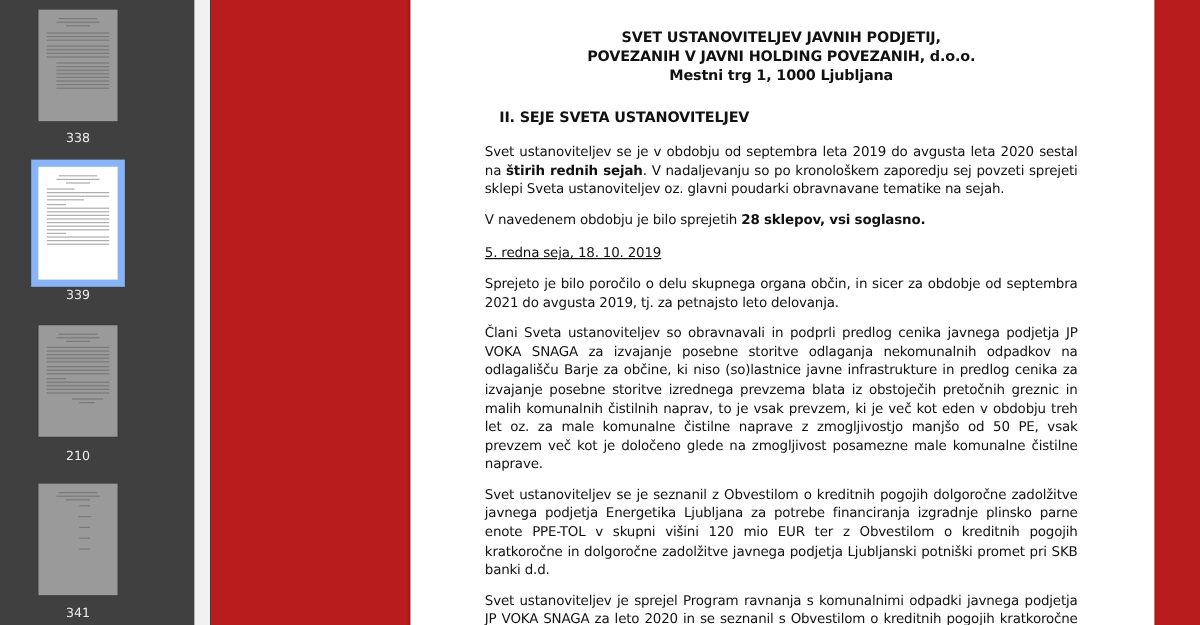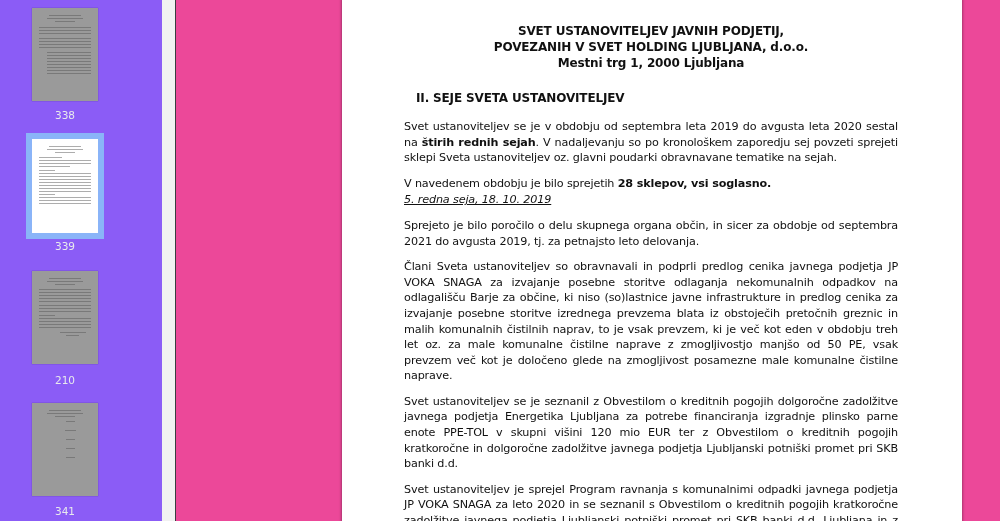--- a/index.html
+++ b/index.html
@@ -1,32 +1,32 @@
 <!DOCTYPE html>
 <html><head>
 <meta charset="utf-8">
 <style>
   html, body { margin:0; padding:0; }
   body { width:1000px; height:521px; overflow:hidden; position:relative; background:#525659; font-family:"DejaVu Sans", sans-serif; }
-  .sidebar { position:absolute; left:0; top:0; width:162px; height:521px; background:#8b5cf6; }
+  .sidebar { position:absolute; left:0; top:0; width:162px; height:521px; background:#404040; }
   .sidebar-track { position:absolute; left:162px; top:0; width:13px; height:521px; background:#f1f1f1; border-right:1px solid #3a3d40; }
   .thumb { position:absolute; left:32px; width:66px; height:93px; background:#9a9a9a; box-shadow:0 0 1px rgba(0,0,0,0.4); overflow:hidden; }
   .thumb.sel-frame { left:26px; width:78px; height:106px; background:#8ab4f8; box-shadow:none; }
   .thumb.sel-frame .inner { position:absolute; left:6px; top:6px; width:66px; height:94px; background:#fff; overflow:hidden; }
   .thumb .lines, .thumb .inner .lines { position:absolute; left:7px; right:7px; top:7px; bottom:6px; }
   .tl { height:1px; background:#6b6b6b; margin-bottom:2px; opacity:0.7; }
   .inner .tl { background:#8a8a8a; }
   .pg-label { position:absolute; left:0; width:130px; text-align:center; color:#e8eaed; font-size:10.5px; }
-  .main { position:absolute; left:176px; top:0; width:824px; height:521px; background:#ec4899; }
+  .main { position:absolute; left:176px; top:0; width:824px; height:521px; background:#b91c1c; }
   .page { position:absolute; left:166px; top:-2px; width:620px; height:540px; background:#fff; box-shadow:0 0 3px rgba(0,0,0,0.5); }
   .doc { position:absolute; left:62px; top:26px; width:494px; font-family:"DejaVu Sans", sans-serif; font-size:11.2px; color:#111; line-height:15.6px; letter-spacing:-0.15px; }
   .hdr { text-align:center; font-weight:bold; font-size:12px; line-height:15.8px; }
   .sec { font-weight:bold; font-size:12px; margin-top:16px; }
   .p { text-align:justify; margin-top:10px; }
-  .sess { font-style:italic; text-decoration:underline; margin-top:1px; }
+  .sess { text-decoration:underline; margin-top:12px; }
   b { font-weight:bold; }
 </style>
 </head>
 <body>
 
 <div class="sidebar">
   <div class="thumb" style="top:8px;">
     <div class="lines">
       <div class="tl" style="width:60%;margin-left:20%"></div>
         <div class="tl" style="width:70%;margin-left:15%"></div>
@@ -116,22 +116,22 @@
   <div class="pg-label" style="top:505px;">341</div>
 </div>
 
 <div class="sidebar-track"></div>
 
 <div class="main">
   <div class="page">
     <div class="doc">
       <div class="hdr">
         <div>SVET USTANOVITELJEV JAVNIH PODJETIJ,</div>
-        <div>POVEZANIH V SVET HOLDING LJUBLJANA, d.o.o.</div>
-        <div>Mestni trg 1, 2000 Ljubljana</div>
+        <div>POVEZANIH V JAVNI HOLDING POVEZANIH, d.o.o.</div>
+        <div>Mestni trg 1, 1000 Ljubljana</div>
       </div>
       <div class="sec" style="margin-top:20px;margin-left:12px;">II. SEJE SVETA USTANOVITELJEV</div>
       <div class="p" style="margin-top:12px;"><span>Svet ustanoviteljev se je v obdobju od septembra leta 2019 do avgusta leta 2020 sestal na </span><b>štirih rednih sejah</b><span>. V nadaljevanju so po kronološkem zaporedju sej povzeti sprejeti sklepi Sveta ustanoviteljev oz. glavni poudarki obravnavane tematike na sejah.</span></div>
       <div class="p"><span>V navedenem obdobju je bilo sprejetih </span><b>28 sklepov, vsi soglasno.</b></div>
 
       <div class="sess">5. redna seja, 18. 10. 2019</div>
       <div class="p">Sprejeto je bilo poročilo o delu skupnega organa občin, in sicer za obdobje od septembra 2021 do avgusta 2019, tj. za petnajsto leto delovanja.</div>
       <div class="p">Člani Sveta ustanoviteljev so obravnavali in podprli predlog cenika javnega podjetja JP VOKA SNAGA za izvajanje posebne storitve odlaganja nekomunalnih odpadkov na odlagališču Barje za občine, ki niso (so)lastnice javne infrastrukture in predlog cenika za izvajanje posebne storitve izrednega prevzema blata iz obstoječih pretočnih greznic in malih komunalnih čistilnih naprav, to je vsak prevzem, ki je več kot eden v obdobju treh let oz. za male komunalne čistilne naprave z zmogljivostjo manjšo od 50 PE, vsak prevzem več kot je določeno glede na zmogljivost posamezne male komunalne čistilne naprave.</div>
       <div class="p">Svet ustanoviteljev se je seznanil z Obvestilom o kreditnih pogojih dolgoročne zadolžitve javnega podjetja Energetika Ljubljana za potrebe financiranja izgradnje plinsko parne enote PPE-TOL v skupni višini 120 mio EUR ter z Obvestilom o kreditnih pogojih kratkoročne in dolgoročne zadolžitve javnega podjetja Ljubljanski potniški promet pri SKB banki d.d.</div>
 

